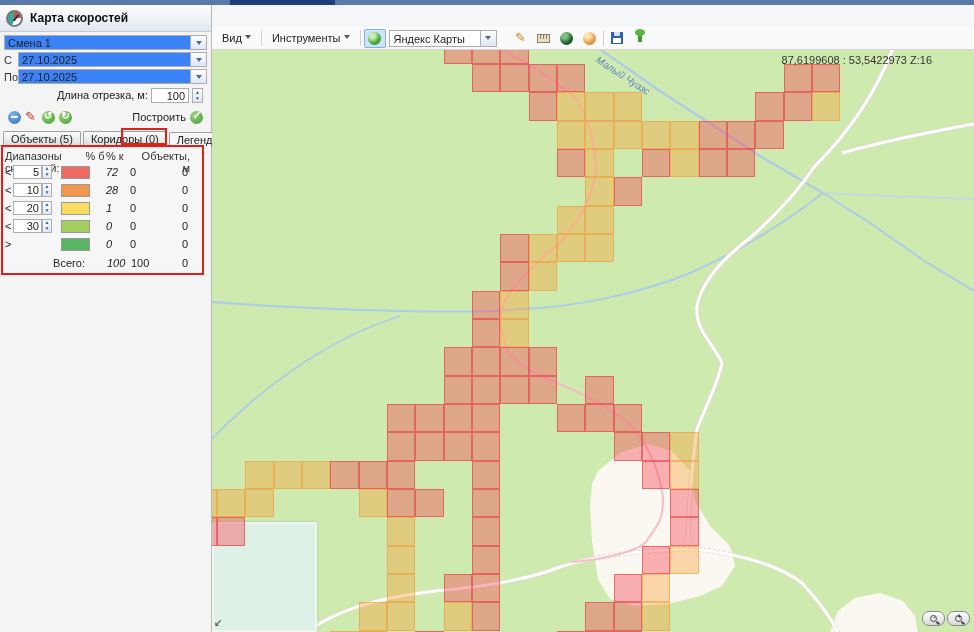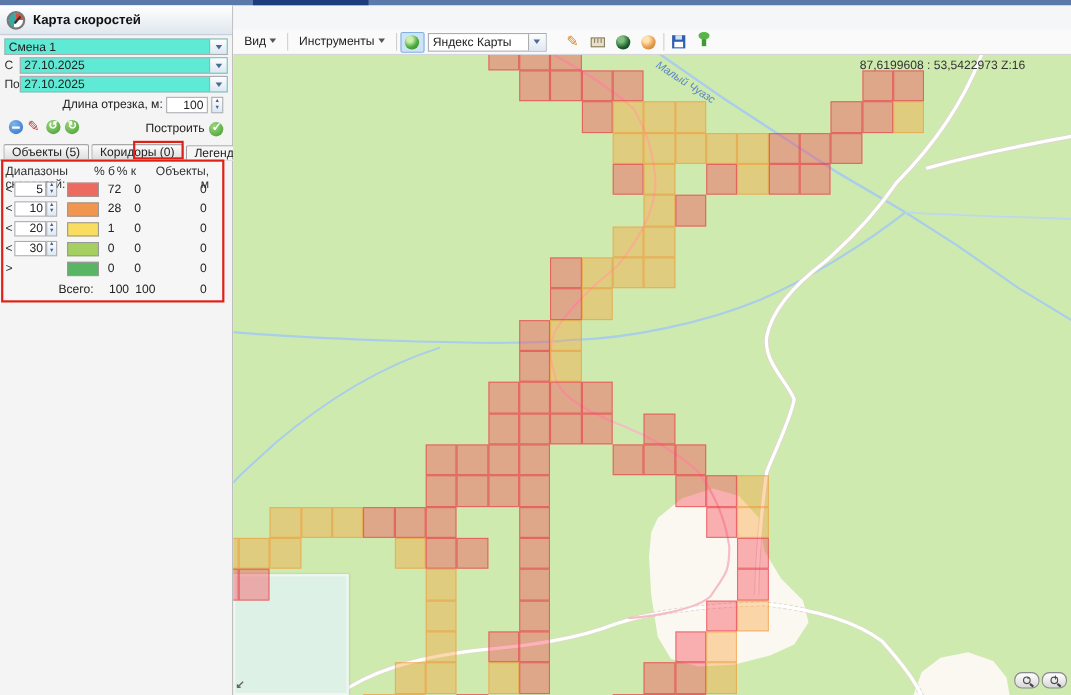--- a/index.html
+++ b/index.html
@@ -17,33 +17,33 @@
                 background:linear-gradient(#ffffff,#dfe7ee);border-bottom:1px solid #c2cdd8;}
   .panel-title{font-weight:bold;font-size:12px;color:#111;}
   .gauge{width:17px;height:17px;border-radius:50%;border:2px solid #777;
          background:conic-gradient(#d94f3f 0 90deg,#fff 90deg 200deg,#3aa9a0 200deg 360deg);
          position:relative;}
   .gauge:after{content:"";position:absolute;left:7px;top:2px;width:2px;height:8px;background:#333;
                transform:rotate(40deg);}
   .fields{padding:3px 4px 0 4px;}
   .frow{display:flex;align-items:center;margin-bottom:2px;height:15px;}
   .flabel{width:14px;color:#333;}
-  .combo{flex:1;display:flex;height:15px;border:1px solid #abadb3;background:#5eead4;}
+  .combo{flex:1;display:flex;height:15px;border:1px solid #abadb3;background:#3b82f6;}
   .combo .val{flex:1;padding:1px 3px;line-height:12px;white-space:nowrap;overflow:hidden;}
   .trigger{width:16px;background:linear-gradient(#fdfdfd,#dde8f4);border-left:1px solid #abadb3;
            display:flex;align-items:center;justify-content:center;}
   .trigger:after{content:"";border:3px solid transparent;border-top:4px solid #4a6b96;margin-top:3px;}
   .chk-row{display:flex;align-items:center;justify-content:flex-end;gap:4px;height:16px;margin:4px 4px 0 0;}
   .checkbox{width:12px;height:12px;border:1px solid #8b98a8;background:#fff;position:relative;}
   .checkbox.checked:after{content:"✓";position:absolute;left:1px;top:-3px;font-size:11px;color:#333;font-weight:bold;}
   .len-row{display:flex;align-items:center;justify-content:flex-end;gap:3px;height:18px;margin:2px 4px 0 0;}
   .numfield{width:38px;height:15px;border:1px solid #abadb3;background:#fff;text-align:right;padding:1px 3px;line-height:12px;}
   .spinner{display:flex;flex-direction:column;width:11px;height:15px;border:1px solid #abadb3;background:linear-gradient(#fdfdfd,#dde8f4);}
   .spinner span{flex:1;font-size:5px;line-height:6px;text-align:center;color:#44618c;}
-  .btn-row{display:flex;gap:4px;margin:5px 4px 0 4px;height:16px;}
+  .btn-row{display:flex;align-items:center;gap:4px;margin:5px 4px 0 4px;height:16px;}
   .ico{width:13px;height:13px;border-radius:50%;display:inline-block;position:relative;}
   .ico-minus{background:radial-gradient(circle at 35% 30%,#7db4ef,#2f6fc4);}
   .ico-minus:after{content:"";position:absolute;left:3px;top:5.5px;width:7px;height:2px;background:#fff;}
   .ico-pencil{border-radius:0;background:none;}
   .ico-pencil:after{content:"✎";position:absolute;left:0;top:-2px;font-size:13px;color:#c0392b;}
   .ico-undo,.ico-redo{background:radial-gradient(circle at 35% 30%,#9ed77a,#3f9a32);color:#fff;}
   .ico-undo:after{content:"↺";position:absolute;left:2px;top:-1px;font-size:10px;font-weight:bold;}
   .ico-redo:after{content:"↻";position:absolute;left:2.5px;top:-1px;font-size:10px;font-weight:bold;}
   .ico-check{background:radial-gradient(circle at 35% 30%,#9ed77a,#3f9a32);}
   .ico-check:after{content:"✓";position:absolute;left:2.5px;top:-2px;font-size:11px;color:#fff;font-weight:bold;}
@@ -62,21 +62,21 @@
   .leg-head .h-pb{width:22px;}
   .leg-head .h-pk{width:38px;}
   .leg-head .h-mi{flex:1;text-align:right;padding-right:10px;}
   .leg-row{display:flex;align-items:center;height:18px;}
   .leg-op{width:8px;}
   .leg-inwrap{display:flex;width:42px;}
   .leg-in{width:29px;height:14px;border:1px solid #abadb3;background:#fff;text-align:right;padding:0 2px;line-height:13px;}
   .leg-sp{display:flex;flex-direction:column;width:10px;height:14px;border:1px solid #abadb3;background:linear-gradient(#fdfdfd,#dde8f4);}
   .leg-sp span{flex:1;font-size:5px;line-height:5px;text-align:center;color:#44618c;}
   .leg-swatch{width:29px;height:13px;margin-left:6px;border:1px solid #999;}
-  .leg-pb{width:24px;margin-left:8px;}
+  .leg-pb{width:24px;margin-left:16px;font-style:italic;}
   .leg-pk{width:36px;}
   .leg-mi{flex:1;text-align:right;padding-right:12px;}
   .leg-total{display:flex;align-items:center;height:16px;margin-top:2px;}
   .leg-total .t-label{width:86px;text-align:right;padding-right:6px;}
   
   .map-col{position:absolute;left:212px;top:5px;width:762px;height:627px;background:#f5f6f7;}
   .toolbar{position:absolute;left:0;top:22px;width:762px;height:23px;background:#fafafa;
            border-bottom:1px solid #d6d6d6;display:flex;align-items:center;padding:0 3px;gap:3px;}
   .tb-btn{padding:2px 6px;border:1px solid transparent;border-radius:2px;color:#222;white-space:nowrap;display:flex;align-items:flex-start;gap:3px;}
   .tb-btn:after{content:"";border:3px solid transparent;border-top:4px solid #555;margin-top:3px;}

